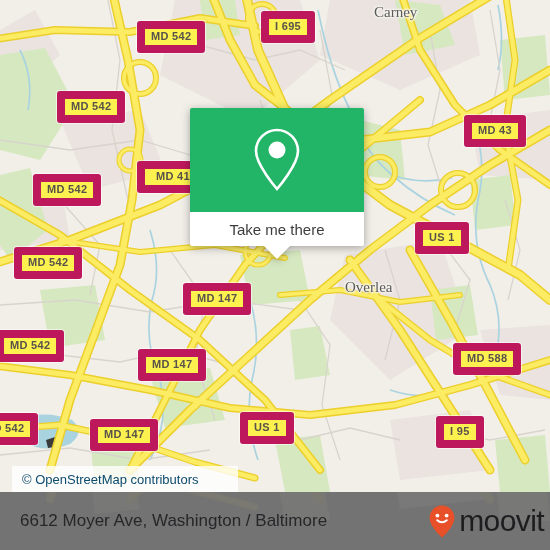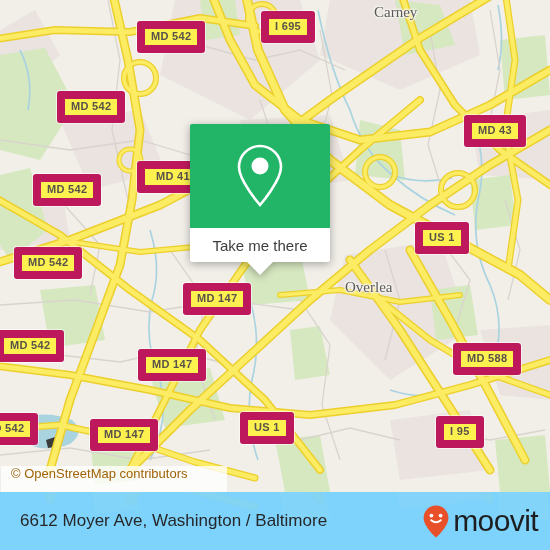--- a/index.html
+++ b/index.html
@@ -41,22 +41,22 @@
     white-space:nowrap;
     text-shadow:
        1px 0 2px #f6f4ef, -1px 0 2px #f6f4ef,
        0 1px 2px #f6f4ef, 0 -1px 2px #f6f4ef,
        1px 1px 2px #f6f4ef, -1px -1px 2px #f6f4ef;
     font-family: Liberation Serif, serif;
   }
 
   
   #callout {
-    position:absolute; left:190px; top:124px;
-    width:140px;
+    position:absolute; left:190px; top:108px;
+    width:174px;
     filter:drop-shadow(0 2px 4px rgba(0,0,0,.32));
   }
   #callout-head {
     height:104px; background:#22b567;
     display:flex; align-items:center; justify-content:center;
     border-radius:2px 2px 0 0;
   }
   #callout-body {
     height:34px; background:#ffffff;
     display:flex; align-items:center; justify-content:center;
@@ -69,33 +69,33 @@
   #callout-tail {
     position:absolute; left:50%; bottom:-13px; transform:translateX(-50%);
     width:0; height:0;
     border-left:14px solid transparent;
     border-right:14px solid transparent;
     border-top:14px solid #ffffff;
   }
 
   
   #attribution {
-    position:absolute; left:1px; top:466px; width:226px; height:26px;
+    position:absolute; left:12px; top:466px; width:226px; height:26px;
     background:rgba(255,255,255,.78);
-    display:flex; 
+    display:flex; align-items:center;
     padding-left:10px;
-    color:#a16207; font-size:13px;
+    color:#0c4a6e; font-size:13px;
   }
 
   
   #footer {
     position:absolute; left:0; top:492px; width:550px; height:58px;
-    background:#7dd3fc;
+    background:#737373;
     display:flex; align-items:center; justify-content:space-between;
-    padding:0 12px 0 20px;
+    padding:0 6px 0 20px;
     overflow:hidden;
   }
   #footer-watermark {
     position:absolute; left:0; top:-492px; width:550px; height:550px;
     opacity:.055; pointer-events:none;
   }
   #footer-title {
     position:relative; z-index:2;
     color:#27272a; font-size:17px; white-space:nowrap;
   }

